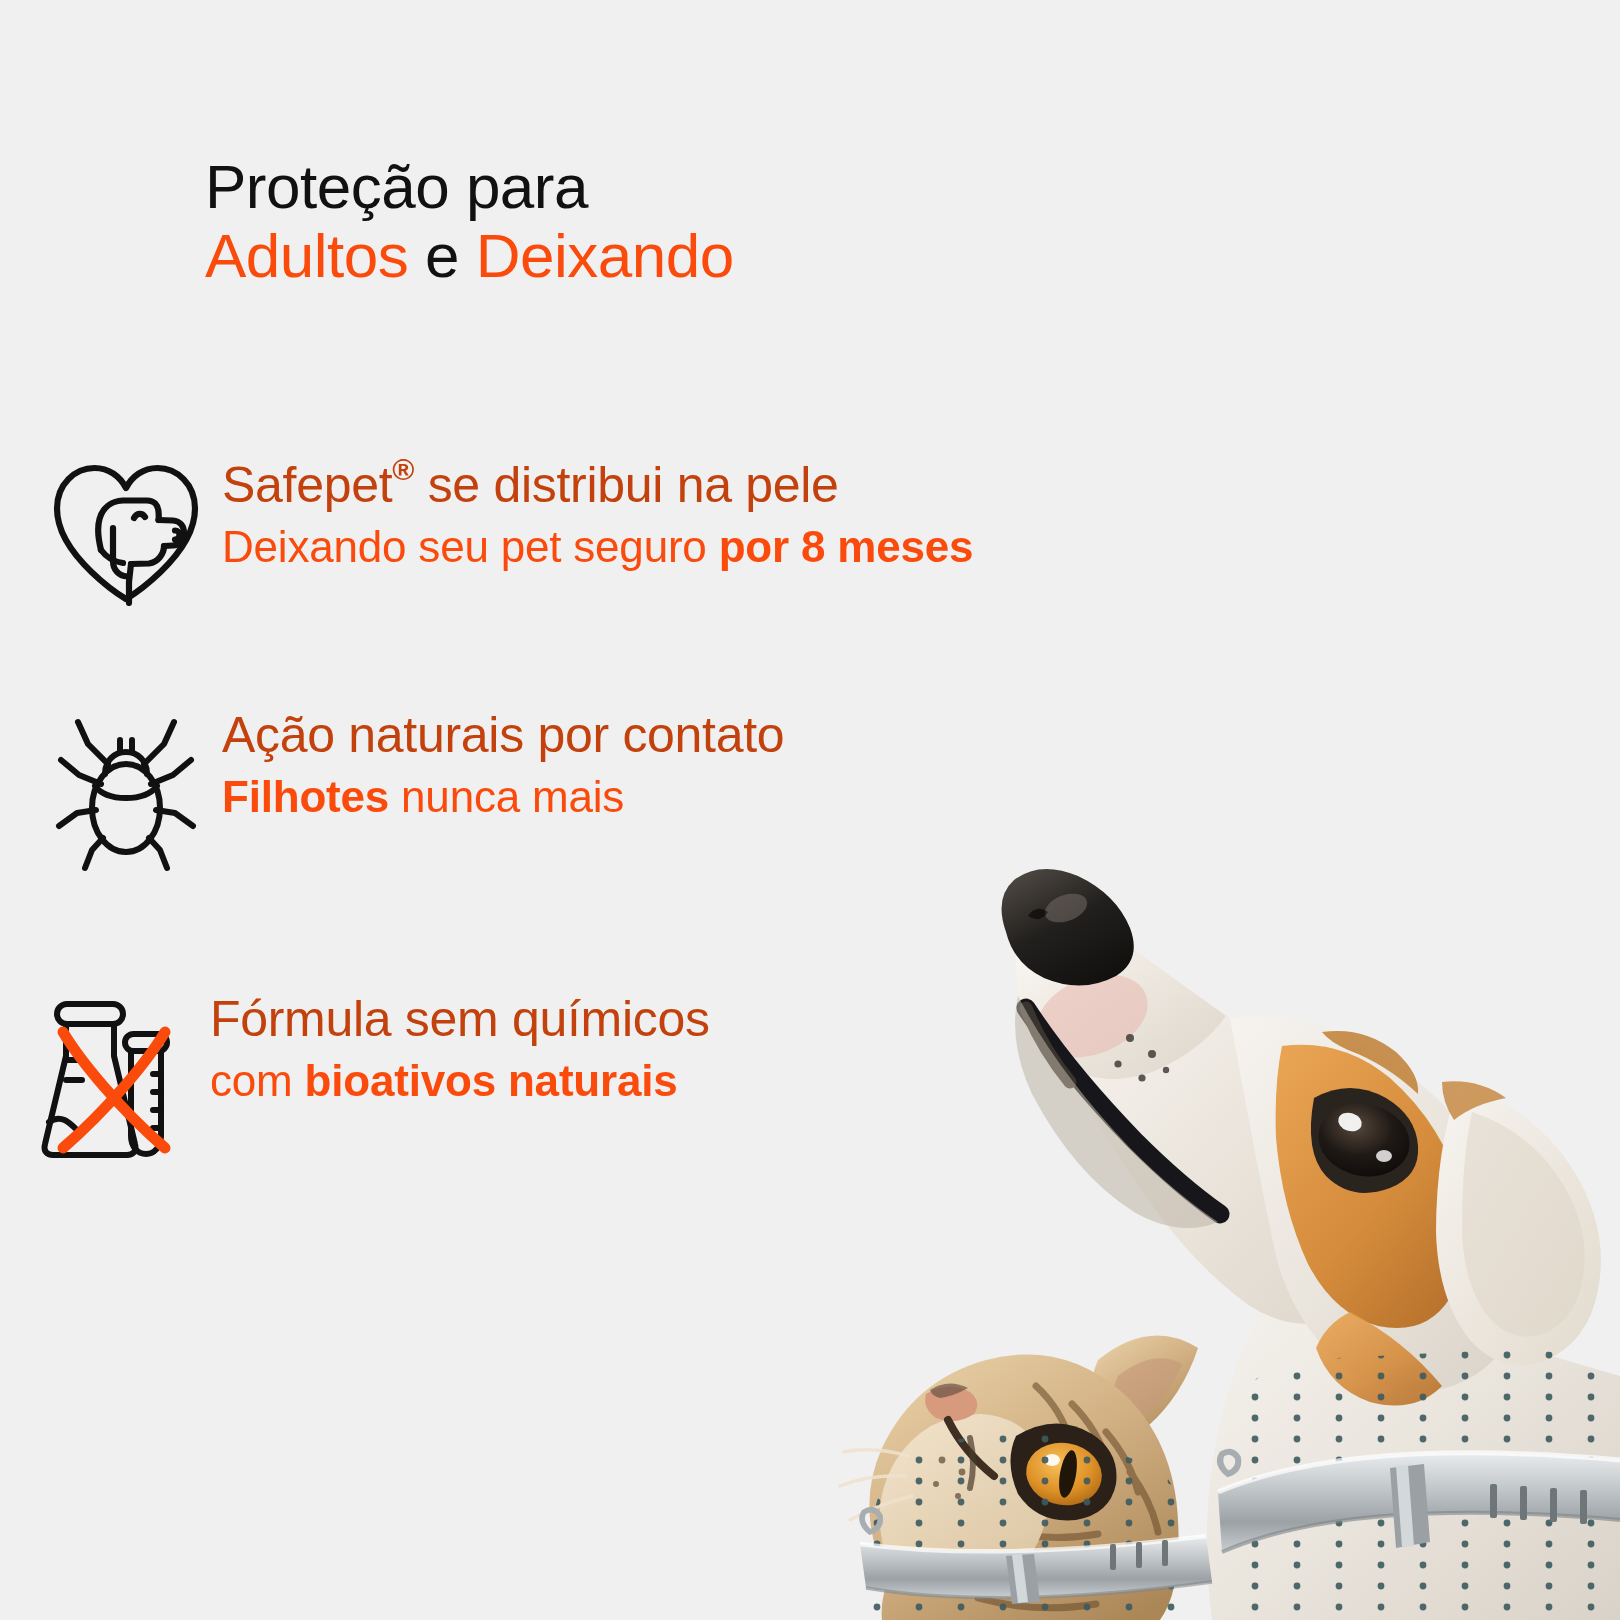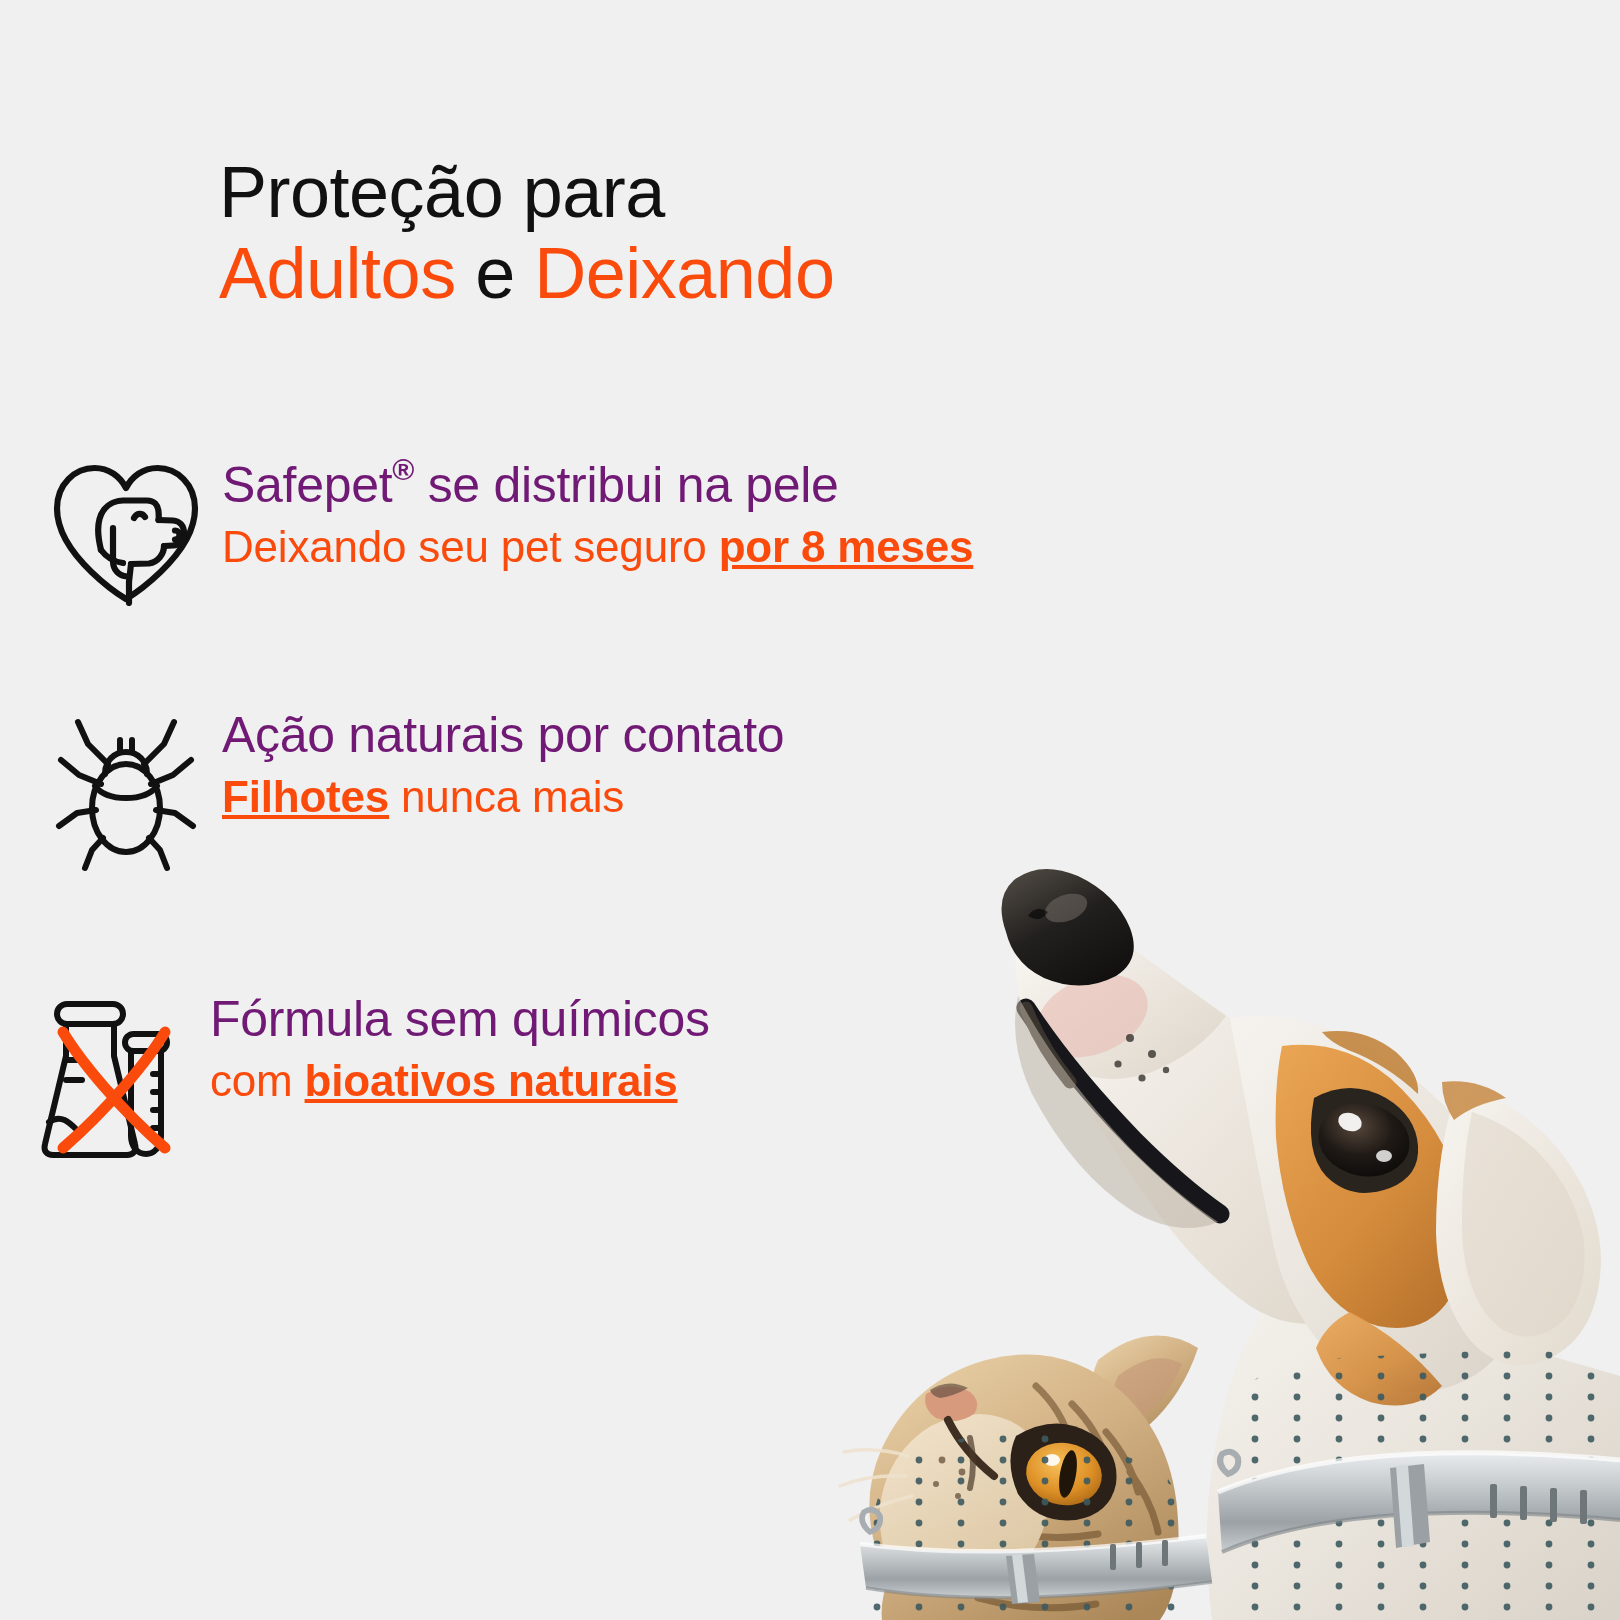--- a/index.html
+++ b/index.html
@@ -7,49 +7,49 @@
   body {
     background:#f0f0f0;
     font-family:"Liberation Sans", sans-serif;
     overflow:hidden;
     position:relative;
   }
   #stage { position:absolute; inset:0; background:#f0f0f0; overflow:hidden; }
 
   
   .headline {
-    position:absolute; left:219px; top:152px;
-    font-size:72px; line-height:1.12; font-weight:400;
+    position:absolute; left:205px; top:152px;
+    font-size:62px; line-height:1.12; font-weight:400;
     letter-spacing:-0.5px; color:#111112; white-space:nowrap;
   }
   .headline .l2 { display:block; }
   .or { color:#fa4b0c;margin-top:48px; }
   .bk { color:#111112; }
 
   
   .feature { position:absolute; display:flex; align-items:flex-start; }
   .f1 { left:50px; top:452px; }
   .f2 { left:50px; top:706px; }
   .f3 { left:38px; top:990px; }
 
   .ficon { width:152px; flex:0 0 152px; display:flex; justify-content:center;
            padding-top:6px; }
   .ftext { padding-left:20px; }
 
   .fhead {
     font-size:50px; line-height:1.18; font-weight:400;
-    color:#701a75; letter-spacing:-0.3px; white-space:nowrap;
+    color:#c2410c; letter-spacing:-0.3px; white-space:nowrap;
   }
   .fhead .reg { font-size:30px; font-weight:700; vertical-align:22px; }
   .fsub {
     font-size:44px; line-height:1.25; font-weight:400;
     color:#fa4b0c; letter-spacing:-0.2px; white-space:nowrap;
     margin-top:4px;
   }
-  .fsub b { font-weight:700;text-decoration:underline; }
+  .fsub b { font-weight:700; }
   .fsub .row { display:block; }
 
   
   .photo { position:absolute; right:0; bottom:0; width:790px; height:800px; }
   .photo svg { display:block; width:100%; height:100%; }
 </style>
 </head>
 <body>
 
 <div id="stage">

